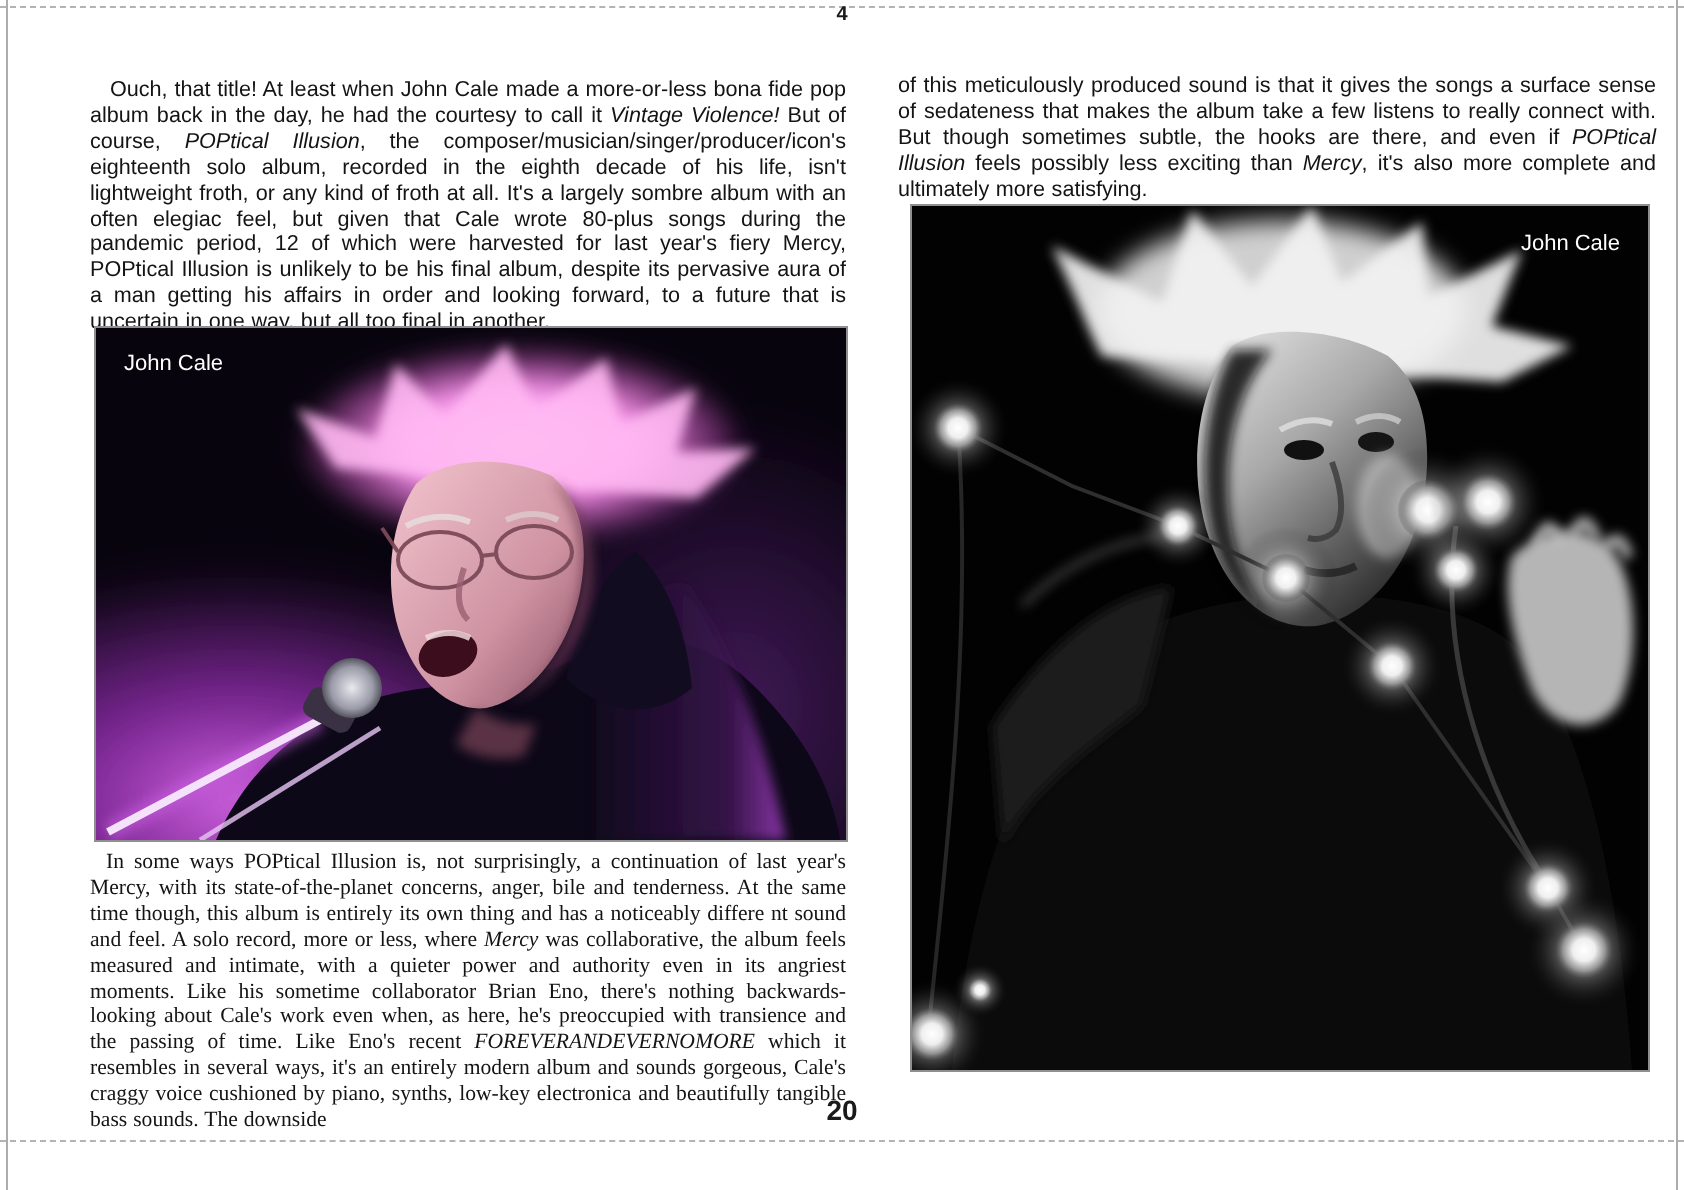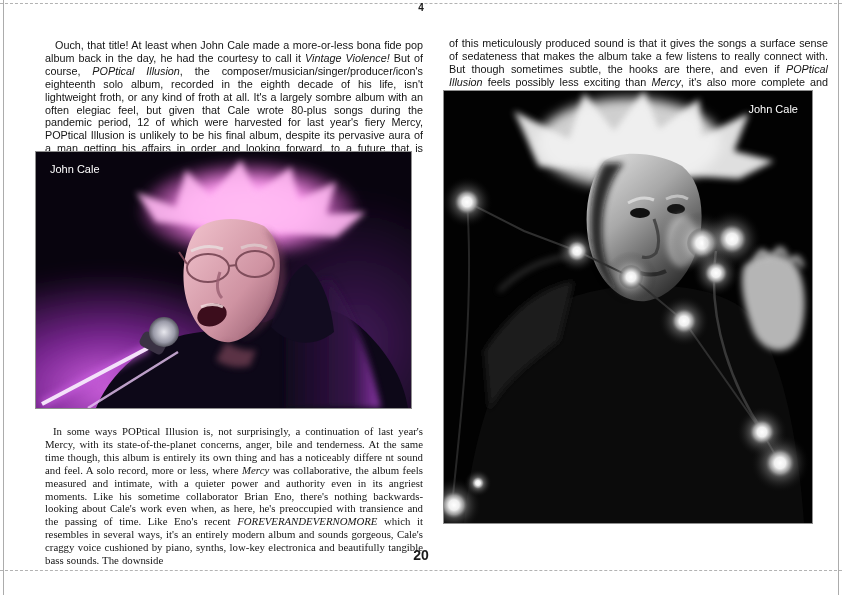--- a/index.html
+++ b/index.html
@@ -24,21 +24,21 @@
   .para {
     position:absolute; margin:16px; color:#141414;
     font-size:10.8px; line-height:12.9px; text-align:justify;
     word-spacing:0.3px;
   }
   #p1 { left:29px; top:23px;  width:378px; text-indent:10px; }
   #p2 { left:29px; top:409px; width:378px; text-indent:8px;font-family:Liberation Serif, serif; }
   #p3 { left:433px; top:21px; width:379px; }
   .para i { font-style:italic; }
   
-  figure { position:absolute; margin:4px; padding:0; border:1px solid #8f8f8f; line-height:0; background:#000; }
+  figure { position:absolute; margin:16px; padding:0; border:1px solid #8f8f8f; line-height:0; background:#000; }
   #fig1 { left:31px;  top:147px; }
   #fig2 { left:439px; top:86px;  }
   svg text.cap {
     font-family:"Liberation Sans","DejaVu Sans",sans-serif;
     font-size:11px; fill:#ffffff;
   }
 </style>
 </head>
 <body>
 

